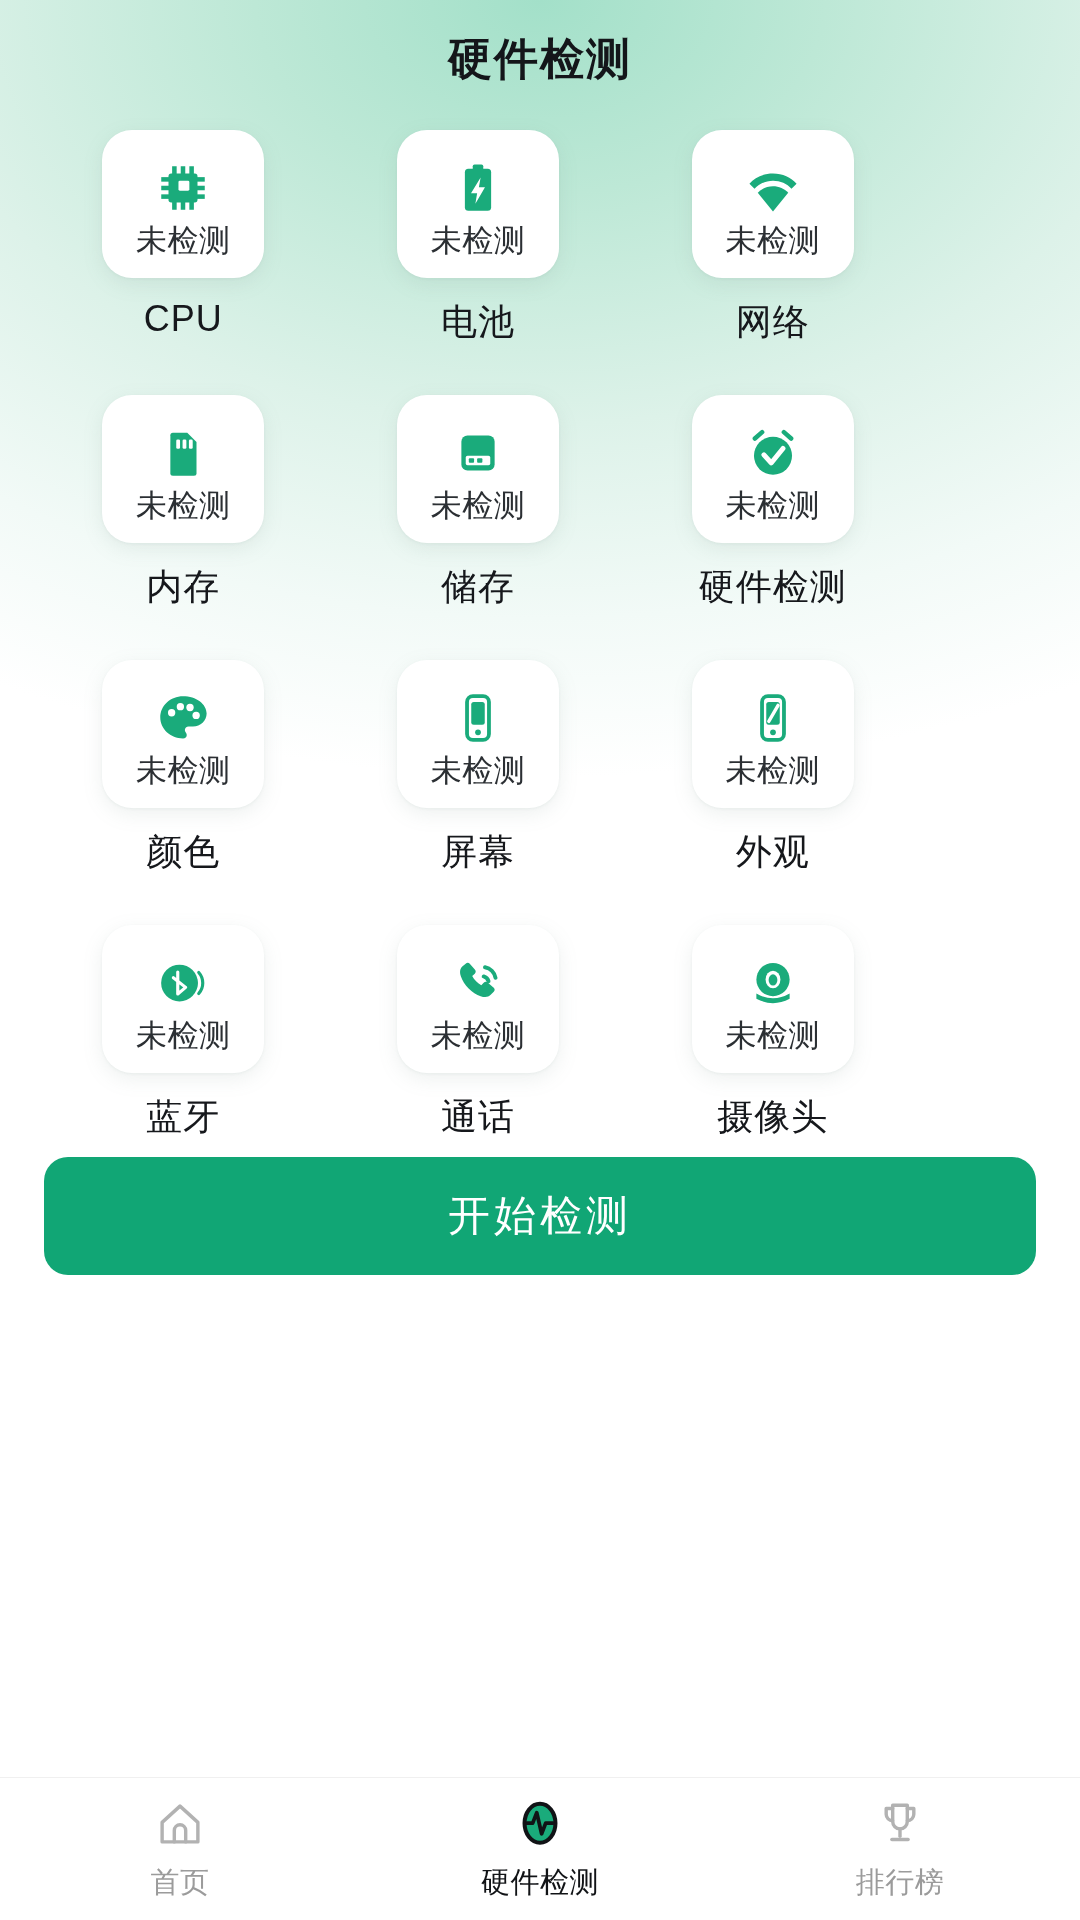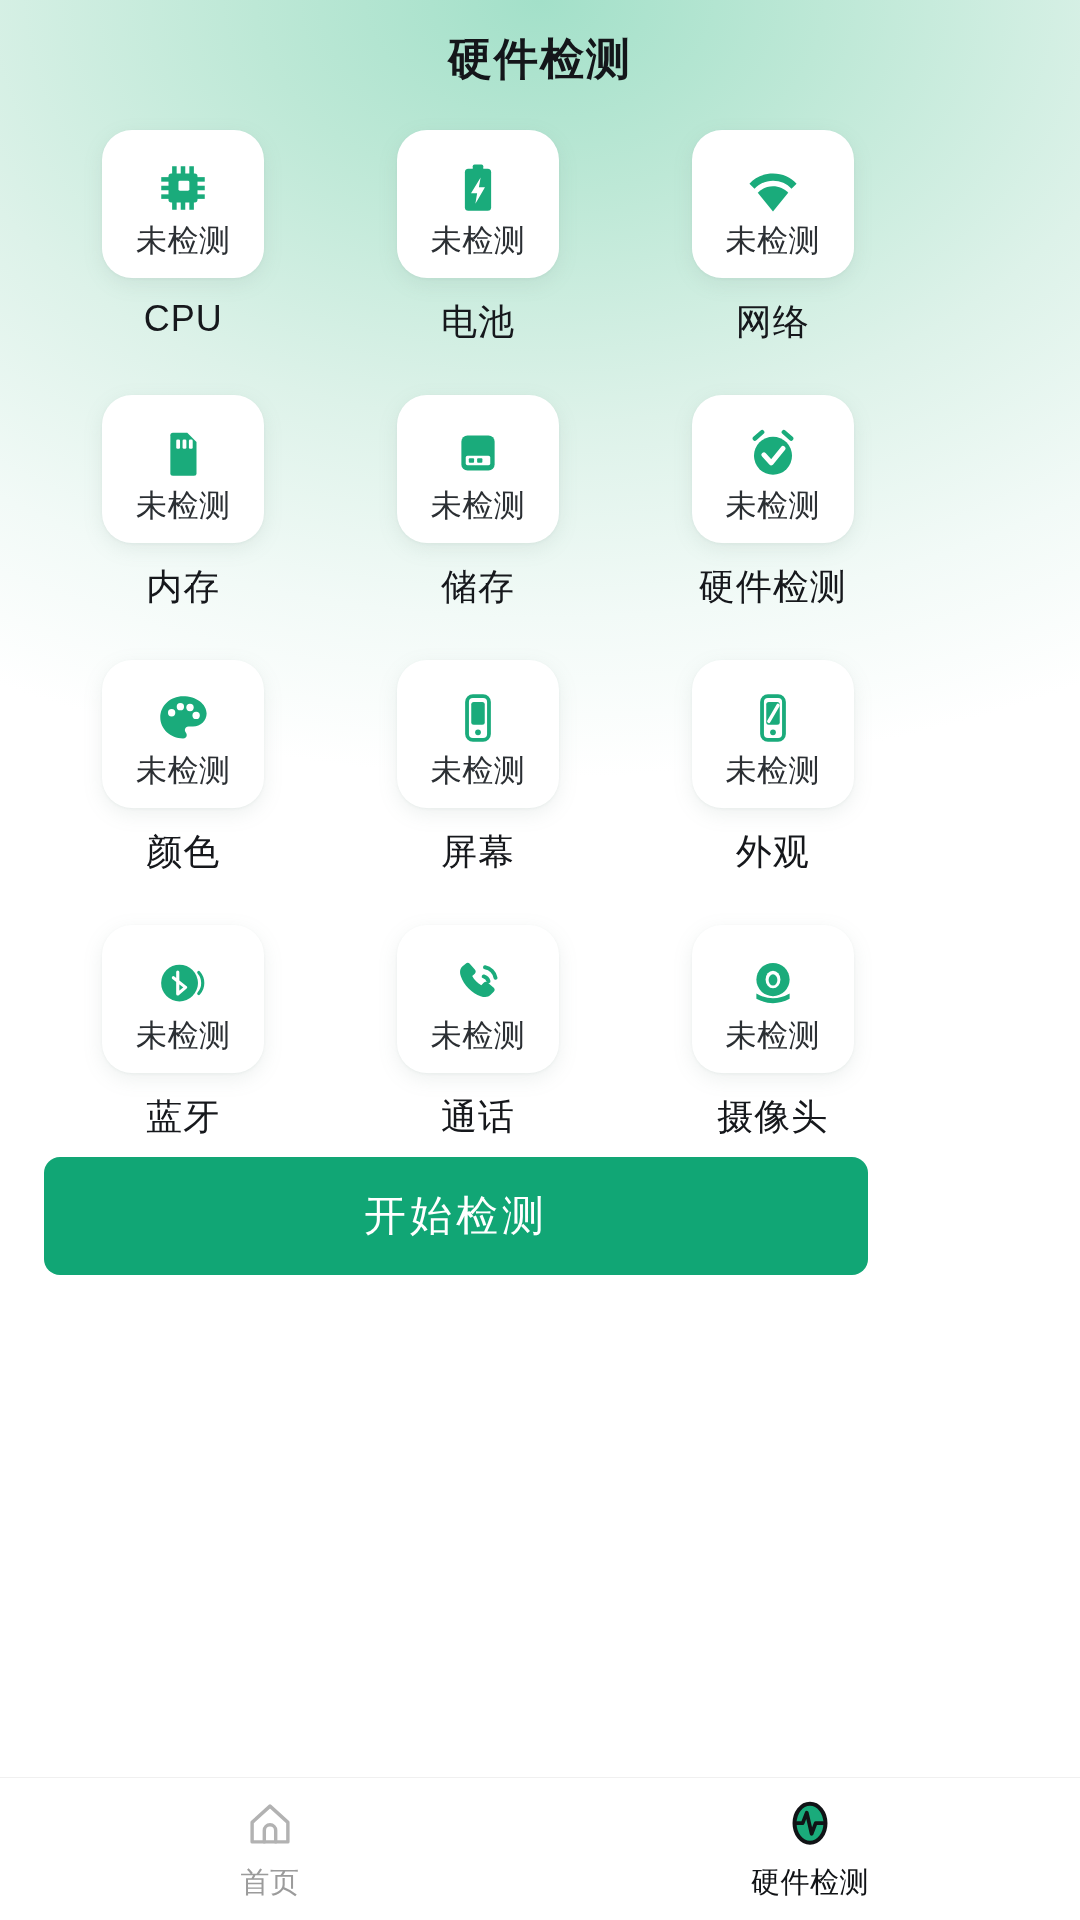--- a/index.html
+++ b/index.html
@@ -52,21 +52,21 @@
   .card-status{
     font-size:31px;color:#2b2f33;line-height:1;letter-spacing:0.5px;
   }
   .cell-label{
     margin-top:20px;
     font-size:36px;color:#16181c;letter-spacing:1px;font-weight:400;
   }
   
   .cta{
     position:absolute;left:44px;top:1157px;
-    width:824px;height:118px;border-radius:16px;
+    width:992px;height:118px;border-radius:24px;
     background:#11a675;
     border:none;outline:none;
     display:flex;align-items:center;justify-content:center;
     cursor:pointer;
   }
   .cta-label{
     font-size:42px;color:#ffffff;font-weight:500;letter-spacing:4px;
   }
   
   .tabbar{
@@ -287,15 +287,27 @@
       </div>
       <div class="tab active">
         <div class="tab-icon">
           <svg viewBox="0 0 64 64" width="52" height="52">
       <ellipse cx="32" cy="31" rx="19" ry="24" fill="#1aab7b" stroke="#111316" stroke-width="5"></ellipse>
       <path d="M16 31 h7 l5 -13 l6 26 l5 -13 h9" fill="none" stroke="#111316" stroke-width="4.6" stroke-linecap="round" stroke-linejoin="round"></path>
     </svg>
         </div>
         <div class="tab-label">硬件检测</div>
       </div>
+      <div class="tab">
+        <div class="tab-icon">
+          <svg viewBox="0 0 64 64" width="52" height="52" fill="none" stroke="#b2b2b2" stroke-width="4.2" stroke-linecap="round" stroke-linejoin="round">
+      <path d="M23 9 h18 v20 a9 9 0 0 1 -18 0 z"></path>
+      <path d="M23 13 h-8 v7 a8 8 0 0 0 8 8"></path>
+      <path d="M41 13 h8 v7 a8 8 0 0 1 -8 8"></path>
+      <path d="M32 38 v9"></path>
+      <path d="M22 51 h20"></path>
+    </svg>
+        </div>
+        <div class="tab-label">排行榜</div>
+      </div>
     </div>
 
 </div>
 
 </body></html>

